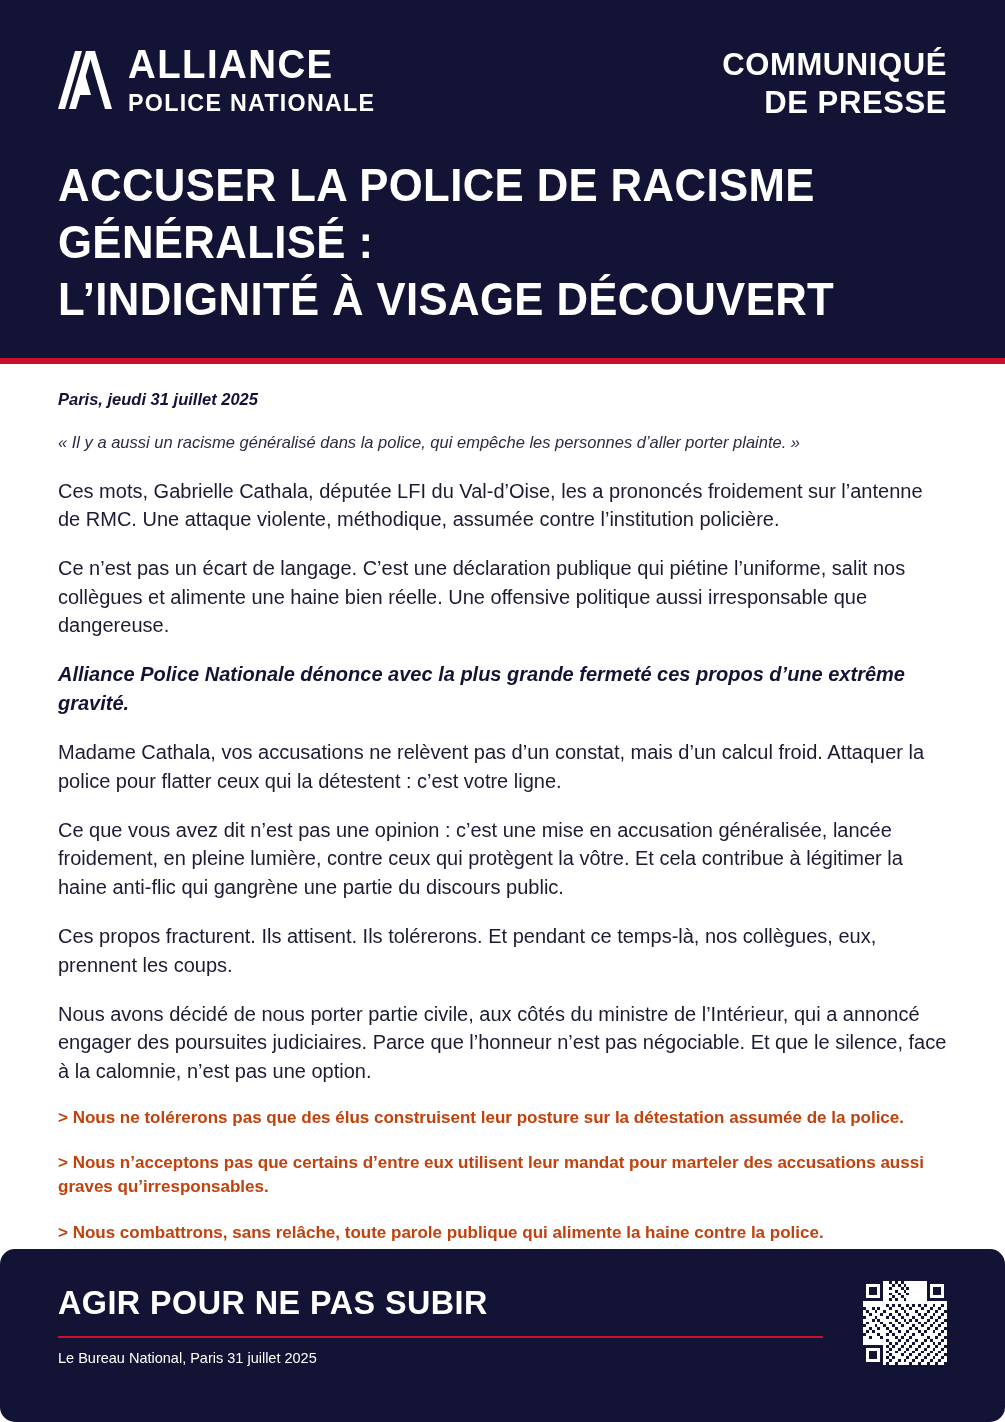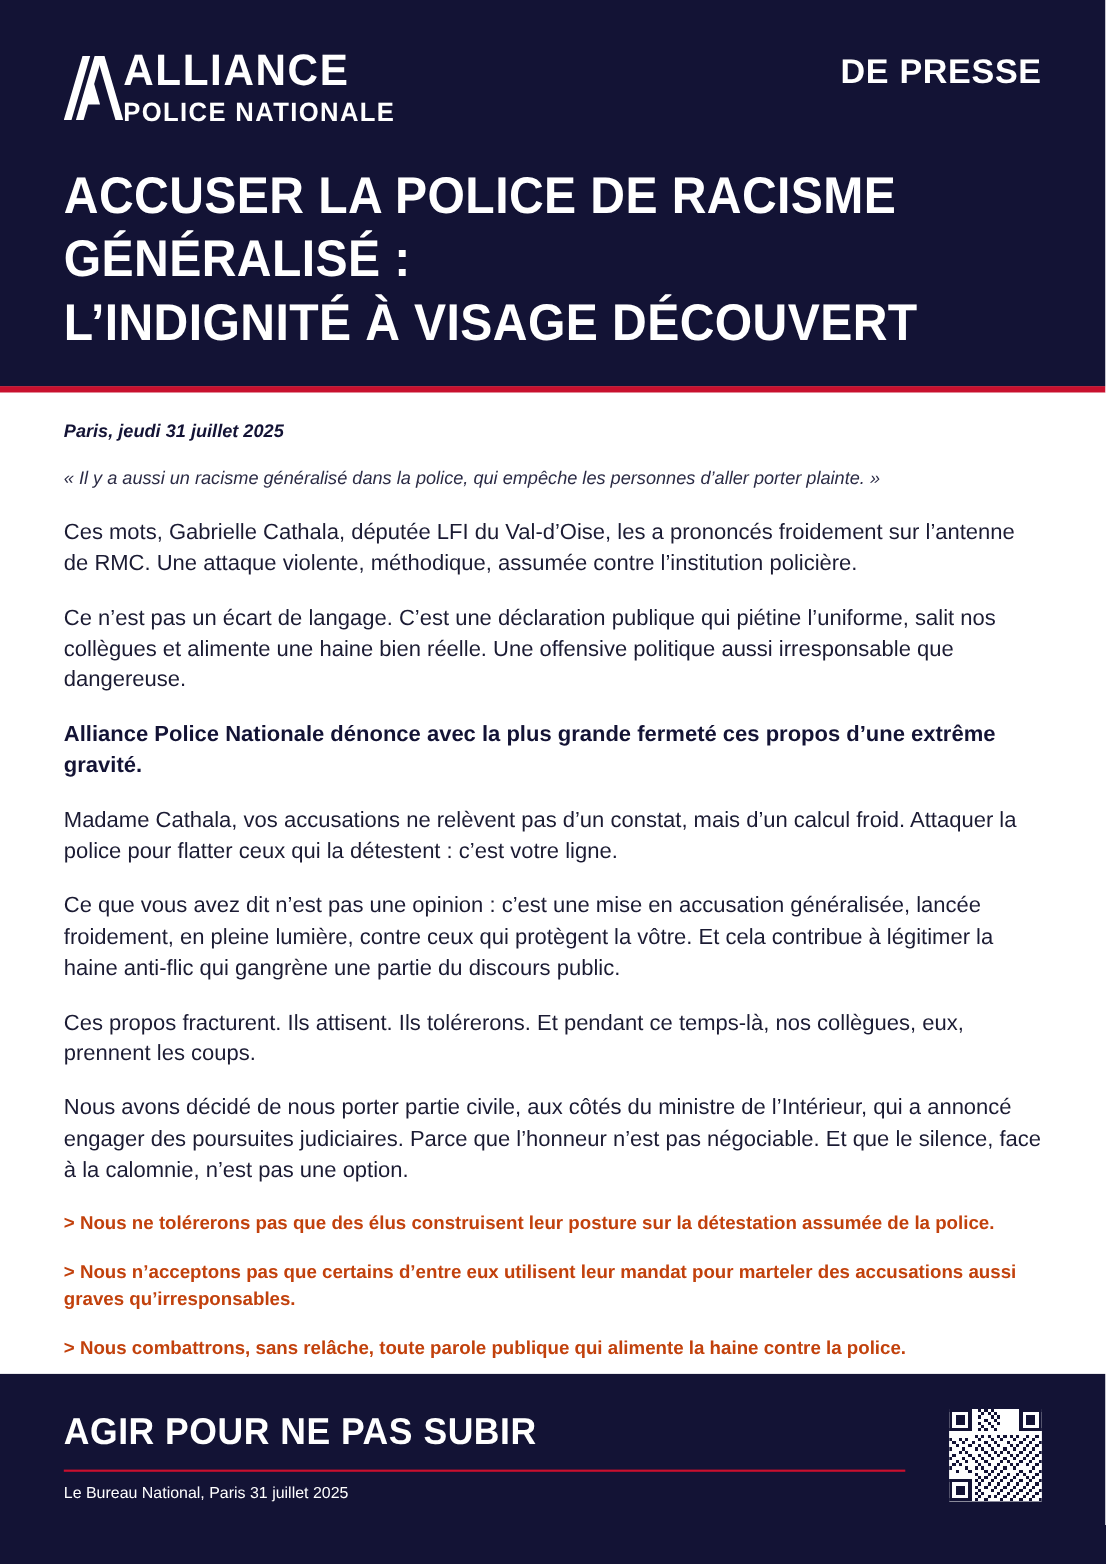--- a/index.html
+++ b/index.html
@@ -30,20 +30,21 @@
     position: relative;
   }
   .header-top {
     display: flex;
     align-items: flex-start;
     justify-content: space-between;
   }
   .logo-block {
     display: flex;
     align-items: center;
+    gap: 16px;
   }
   .logo-mark {
     width: 54px;
     height: 58px;
     flex: 0 0 54px;
     position: relative;
   }
   .logo-mark svg { display: block; }
   .logo-text {
     display: flex;
@@ -118,38 +119,40 @@
   }
   p.para {
     font-size: 20px;
     line-height: 1.42;
     color: #1b1b33;
     margin: 0 0 21px 0;
   }
   p.para.bold {
     font-weight: bold;
     color: #131335;
+    font-style: italic;
   }
   p.bullet {
     font-size: 17px;
     line-height: 1.42;
     font-weight: bold;
     color: #c2410c;
     margin: 0 0 21px 0;
   }
 
   
   .footer {
     position: absolute;
     left: 0;
     bottom: 0;
     width: 100%;
     background: #131335;
     height: 173px;
     padding: 30px 58px 0 58px;
+    border-radius: 15px;
   }
   .footer-inner {
     display: flex;
     justify-content: space-between;
     align-items: flex-start;
   }
   .footer-left { flex: 1; padding-top: 4px; }
   .slogan {
     color: #ffffff;
     font-size: 34px;
@@ -195,20 +198,21 @@
             <polygon points="26,20 33,44 19,44" fill="#ffffff"></polygon>
           </svg>
         </div>
         <div class="logo-text">
           <div class="logo-title">ALLIANCE</div>
           <div class="logo-sub">POLICE NATIONALE</div>
         </div>
       </div>
 
       <div class="communique">
+        <div>COMMUNIQUÉ</div>
         <div>DE PRESSE</div>
       </div>
 
     </div>
 
     <div class="headline">ACCUSER LA POLICE DE RACISME GÉNÉRALISÉ :
 L’INDIGNITÉ À VISAGE DÉCOUVERT</div>
   </div>
 
   <div class="red-bar"></div>

